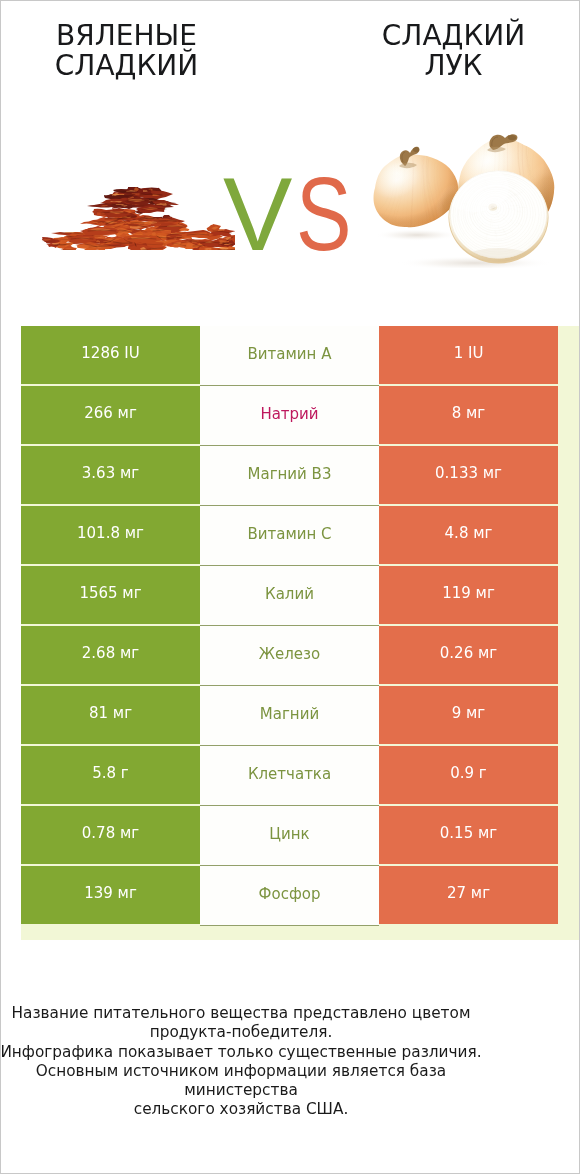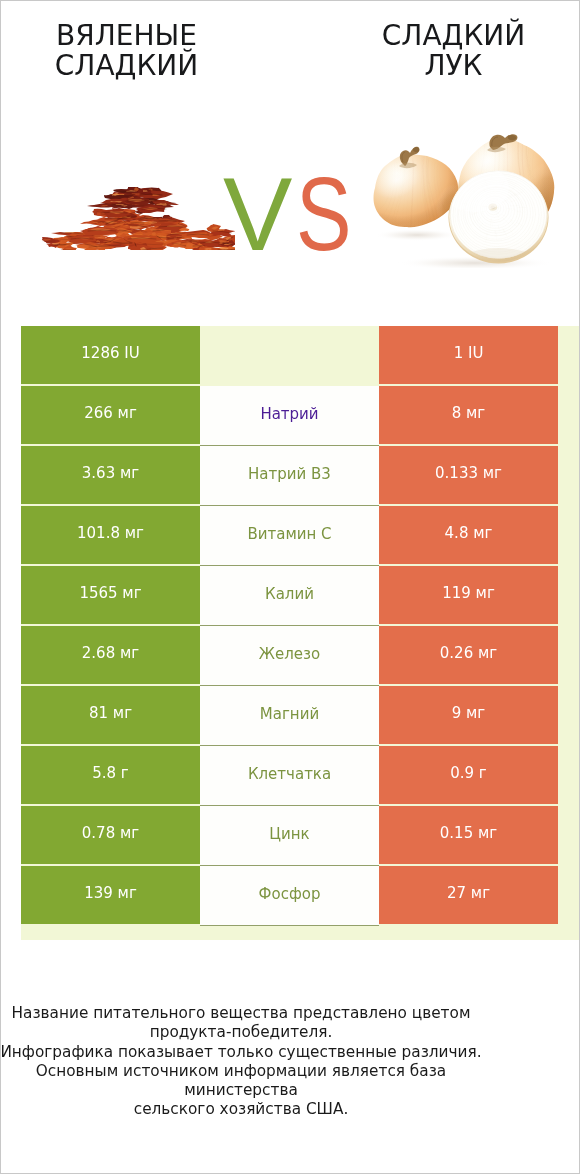--- a/index.html
+++ b/index.html
@@ -621,30 +621,31 @@
 <ellipse cx="127.5" cy="96.6" rx="48.4" ry="44" fill="none" stroke="#e4d8bd" stroke-width="0.7" opacity="0.5"></ellipse>
 </g>
 </g>
 </svg>
     </div>
   </div>
 
   <div class="table" id="table">
       <div class="row">
         <div class="cell l">1286 IU</div>
+        <div class="cell m" style="color: rgb(124, 148, 64);">Витамин А</div>
         <div class="cell r">1 IU</div>
       </div>
       <div class="row">
         <div class="cell l">266 мг</div>
-        <div class="cell m" style="color: #4c1d95;">Натрий</div>
+        <div class="cell m" style="color: #be185d;">Натрий</div>
         <div class="cell r">8 мг</div>
       </div>
       <div class="row">
         <div class="cell l">3.63 мг</div>
-        <div class="cell m" style="color: rgb(124, 148, 64);">Натрий B3</div>
+        <div class="cell m" style="color: rgb(124, 148, 64);">Магний B3</div>
         <div class="cell r">0.133 мг</div>
       </div>
       <div class="row">
         <div class="cell l">101.8 мг</div>
         <div class="cell m" style="color: rgb(124, 148, 64);">Витамин C</div>
         <div class="cell r">4.8 мг</div>
       </div>
       <div class="row">
         <div class="cell l">1565 мг</div>
         <div class="cell m" style="color: rgb(124, 148, 64);">Калий</div>

